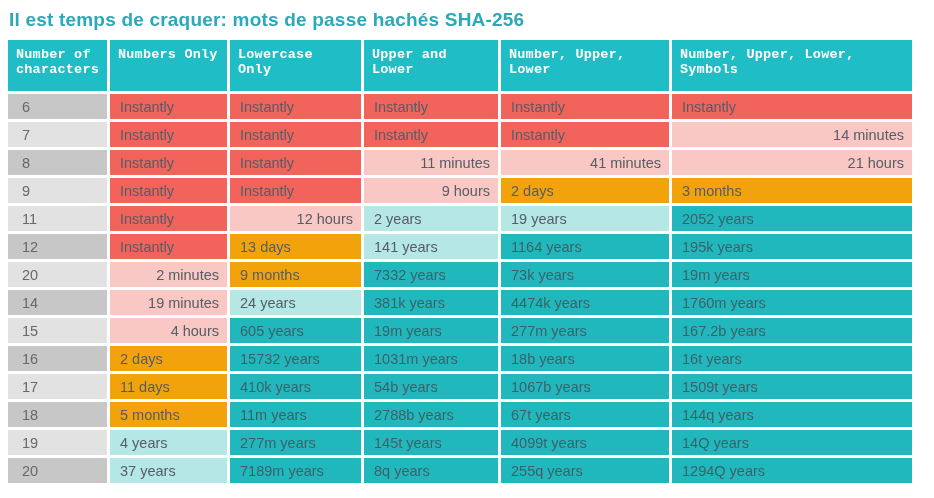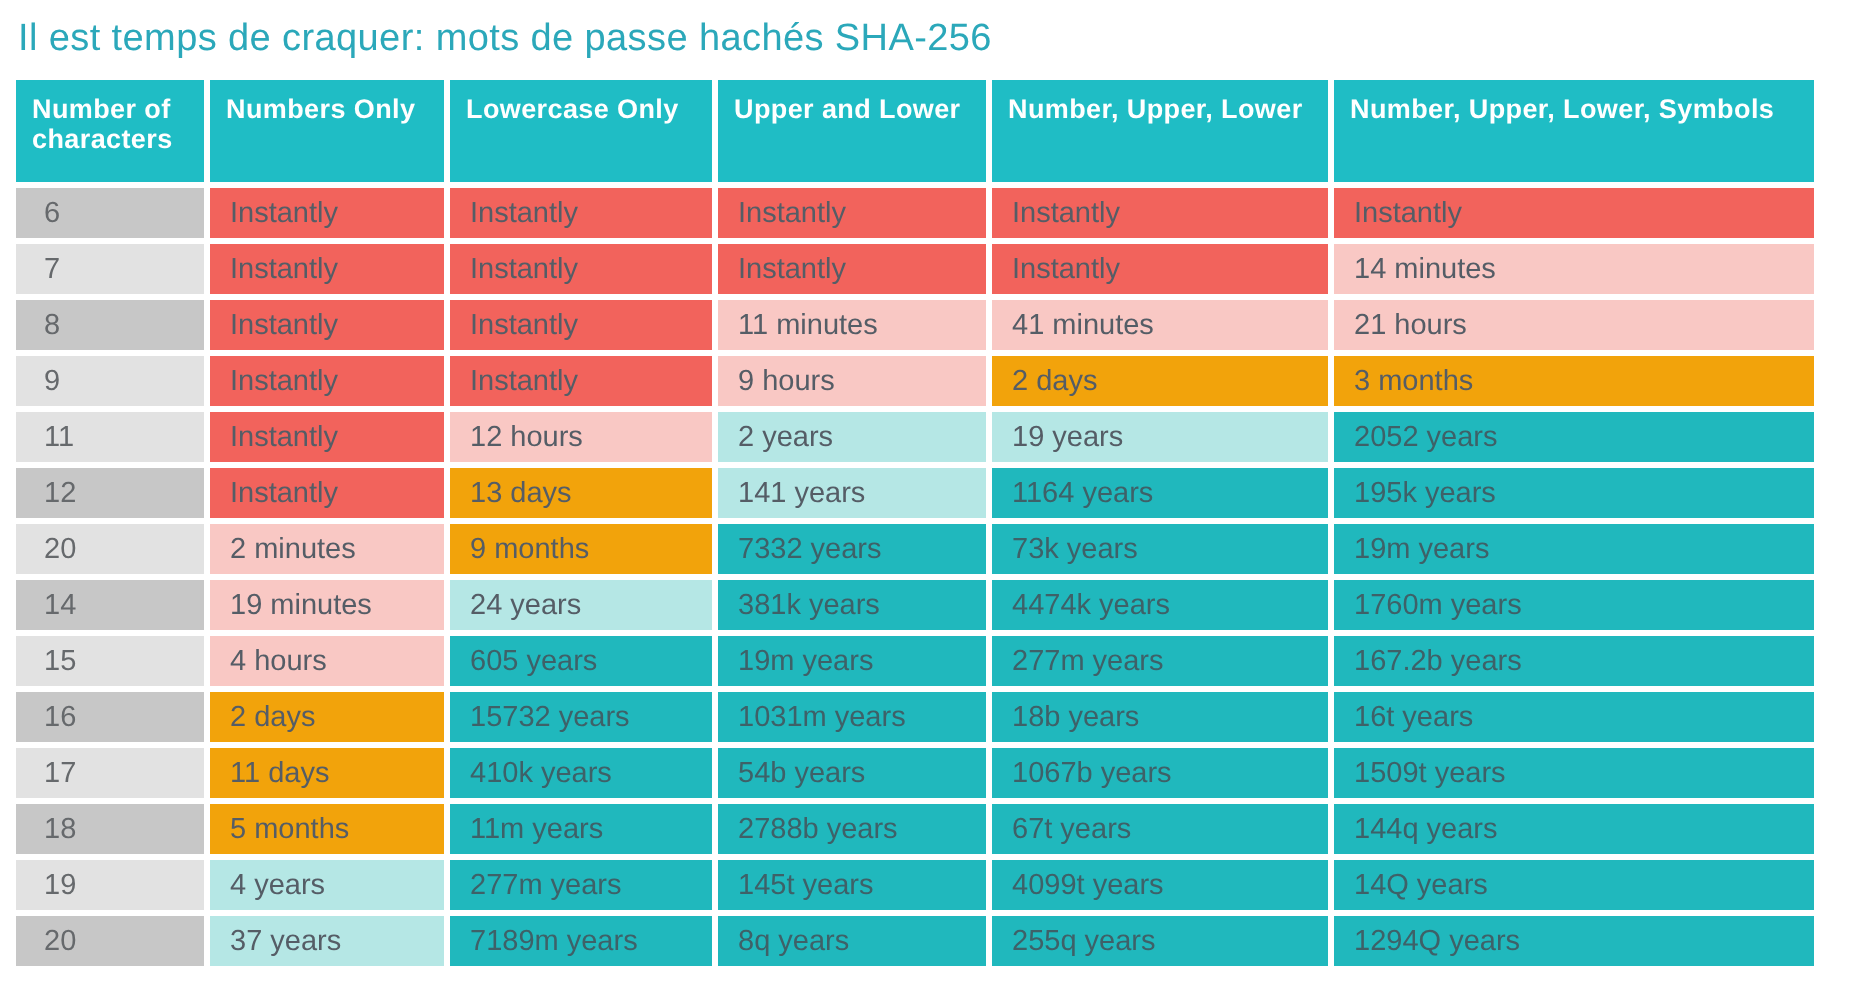--- a/index.html
+++ b/index.html
@@ -5,52 +5,53 @@
   html,body { margin:0; padding:0; }
   body {
     width:934px; height:498px;
     background:#ffffff;
     font-family:"Liberation Sans", sans-serif;
     overflow:hidden;
   }
   .title {
     color:var(--title);
     font-size:19px;
-    font-weight:normal;
+    font-weight:bold;
     margin:9px 0 6px 9px;
     letter-spacing:0.2px;
   }
   table {
     border-collapse:separate;
     border-spacing:3px;
     table-layout:fixed;
     margin-left:5px;
   }
   th {
     background:var(--header);
     color:#ffffff;
     font-size:13.5px;
     font-weight:bold;
     text-align:left;
     vertical-align:top;
     padding:7px 8px 4px 8px;
     height:40px;
     letter-spacing:0.2px;
+    font-family:Liberation Mono, monospace;
   }
   td {
     font-size:14.5px;
     color:var(--text);
     padding:2px 8px 2px 10px;
     height:21px;
     vertical-align:middle;
     white-space:nowrap;
     overflow:hidden;
   }
   td.red    { background:var(--red); }
-  td.pink   { background:var(--pink); }
+  td.pink   { background:var(--pink);text-align:right; }
   td.orange { background:var(--orange); }
   td.cyan   { background:var(--cyan); }
   td.teal   { background:var(--teal); color:#3e6168;margin-top:48px; }
   td.num-dark  { background:var(--grayDark);  color:#66696c; padding-left:14px; }
   td.num-light { background:var(--grayLight); color:#66696c; padding-left:14px; }
 </style>
 </head>
 <body>
 
 <div class="title">Il est temps de craquer: mots de passe hachés SHA-256</div>

